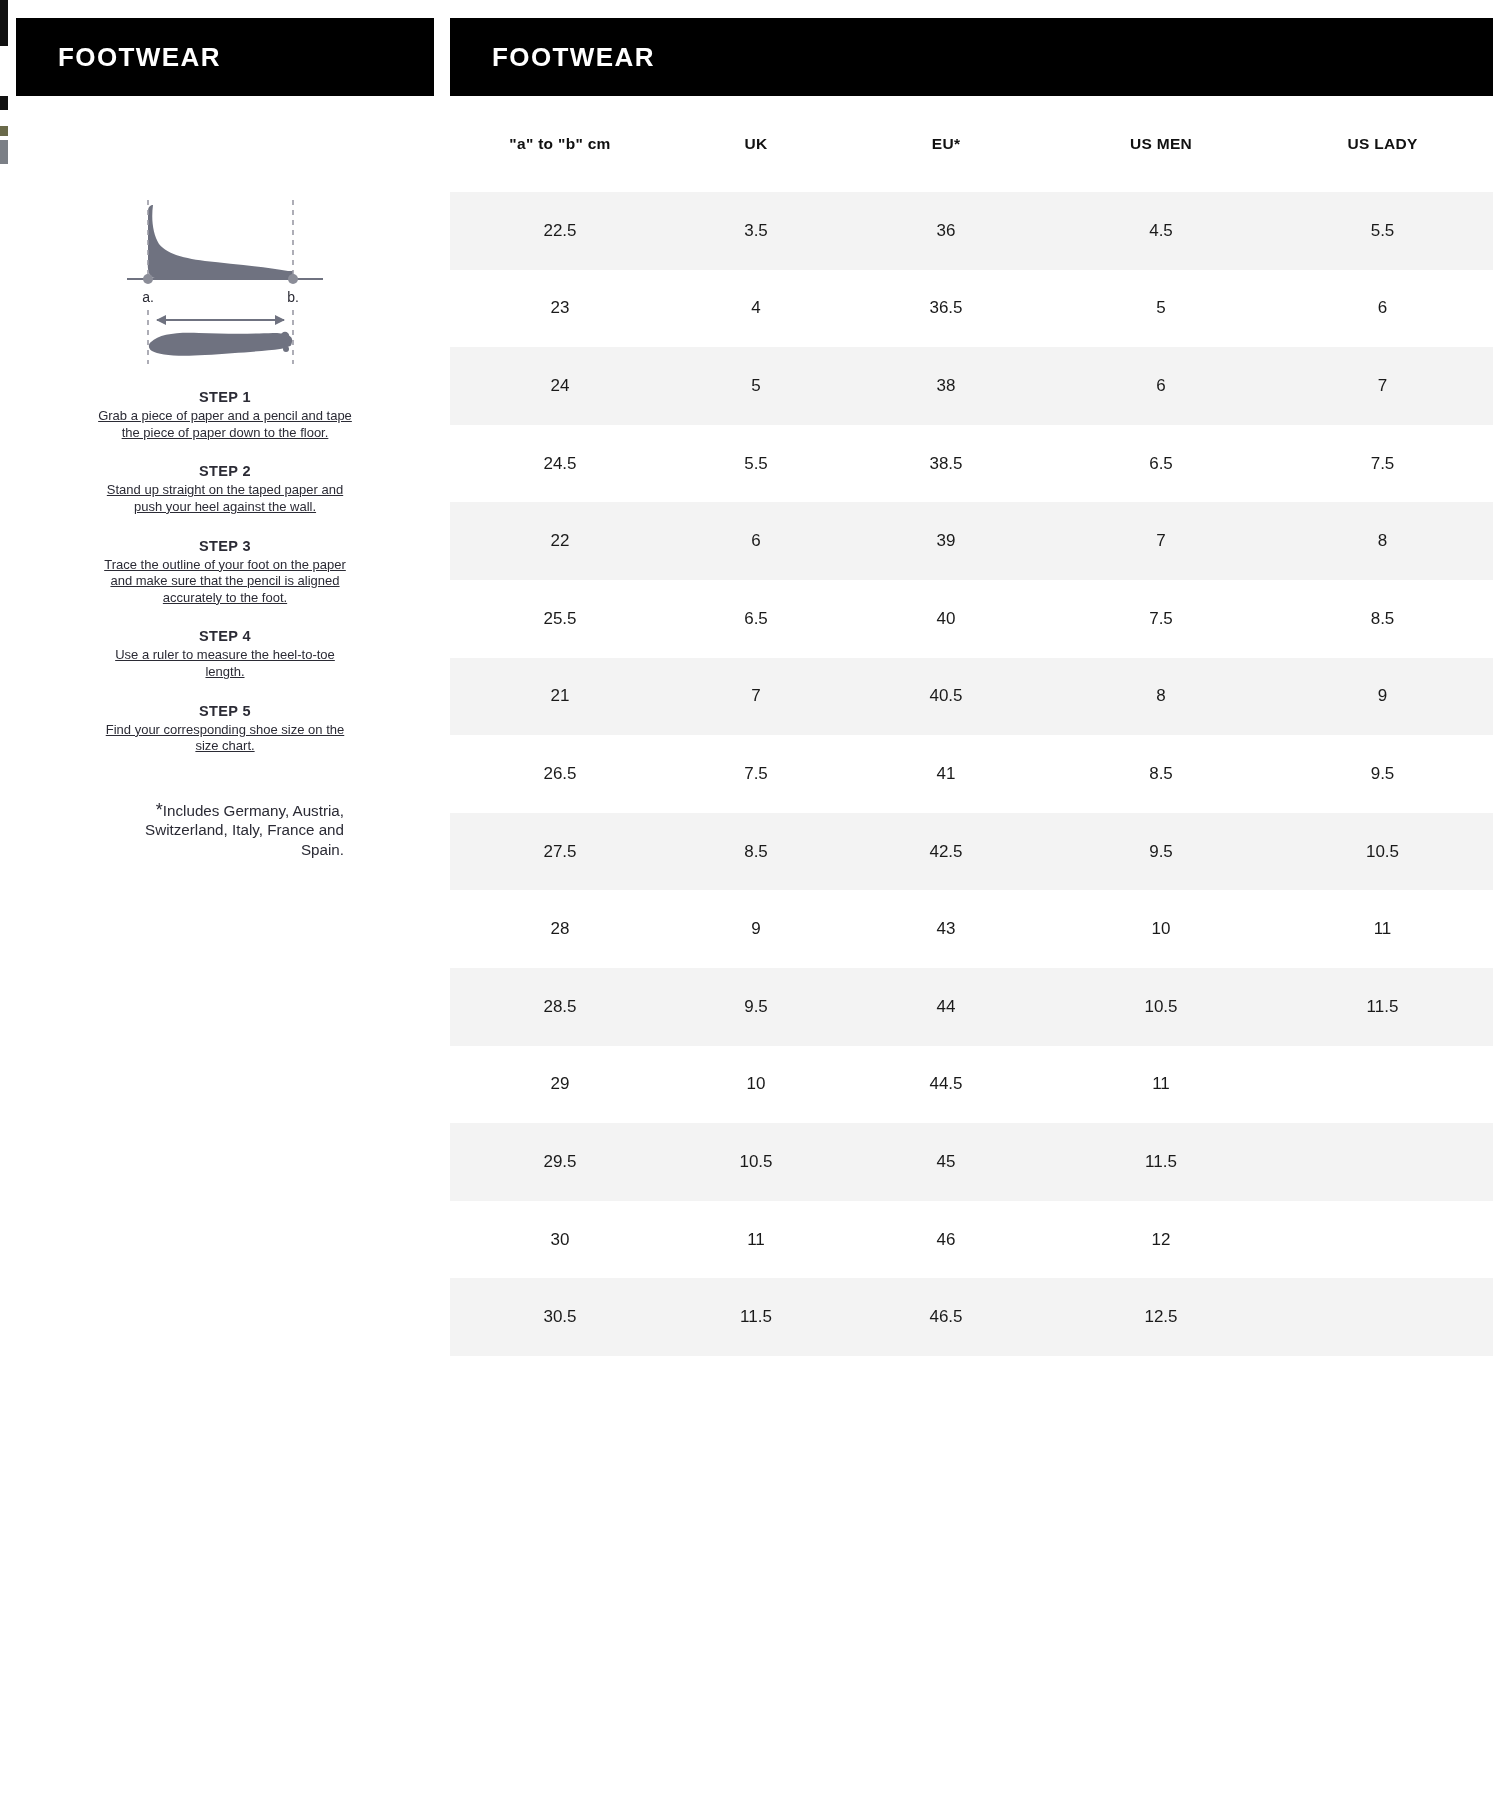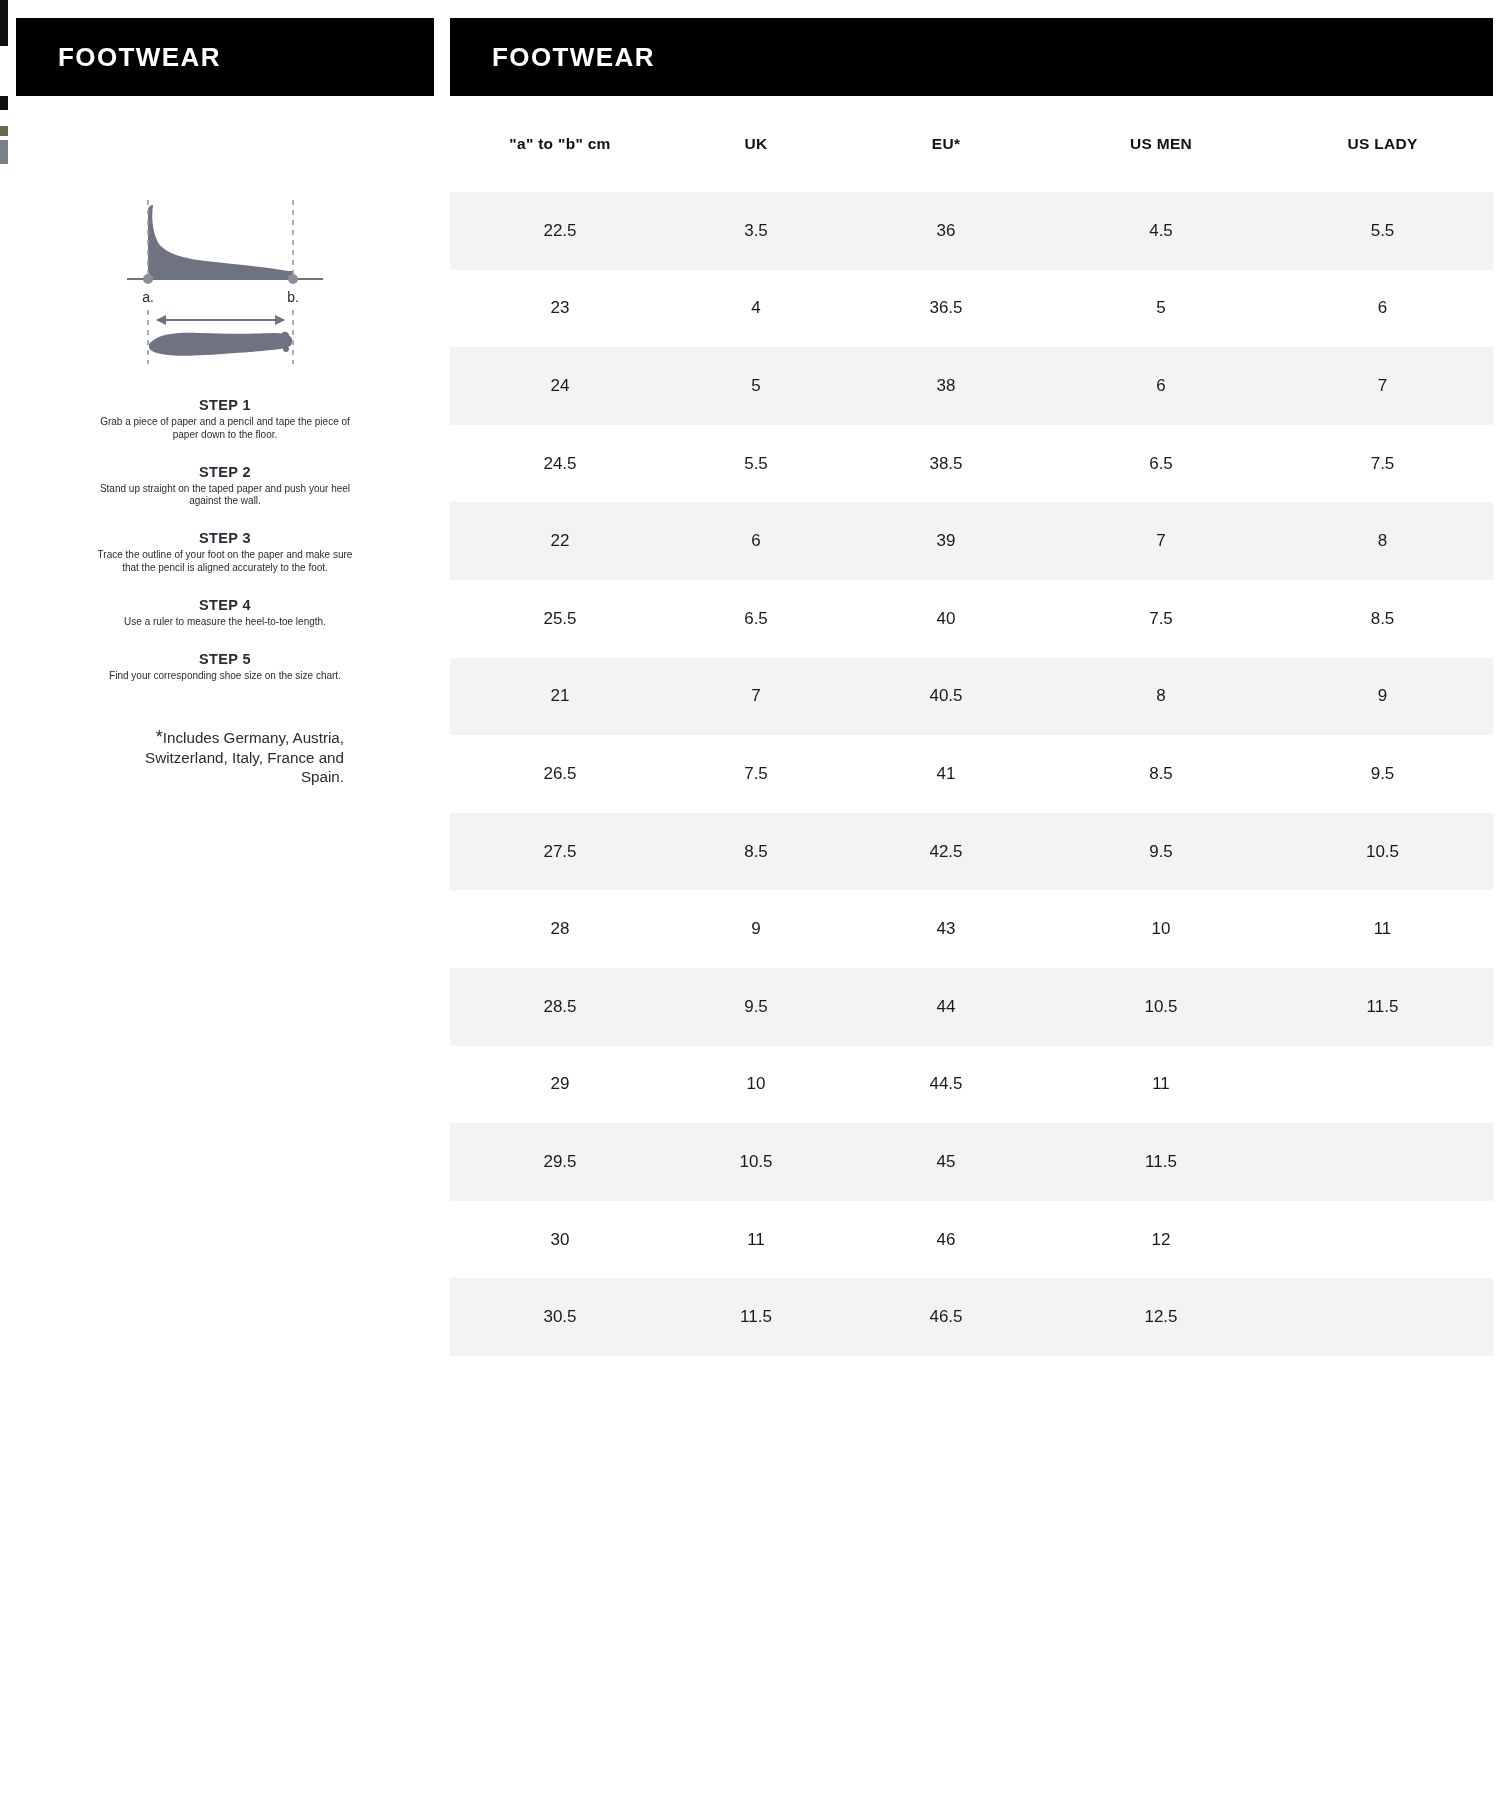--- a/index.html
+++ b/index.html
@@ -52,36 +52,37 @@
     letter-spacing: 1.4px;
   }
 
   .diagram {
     margin-top: 96px;
     display: flex;
     justify-content: center;
   }
 
   .steps {
-    margin-top: 30px;
+    margin-top: 22px;
     width: 100%;
     text-align: center;
     color: #2b2b35;
   }
   .step-title {
     font-size: 14.5px;
     font-weight: bold;
     letter-spacing: 0.4px;
     margin-bottom: 3px;
   }
   .step-body {
-    font-size: 10px;
+    font-size: 13px;
     line-height: 1.28;
     padding: 0 78px;
     margin-bottom: 22px;
+    text-decoration: underline;
   }
   .step-block:last-child .step-body { margin-bottom: 0; }
 
   .footnote {
     margin-top: 46px;
     text-align: right;
     font-size: 15.2px;
     line-height: 1.28;
     color: #2b2b35;
     padding: 0 90px;

